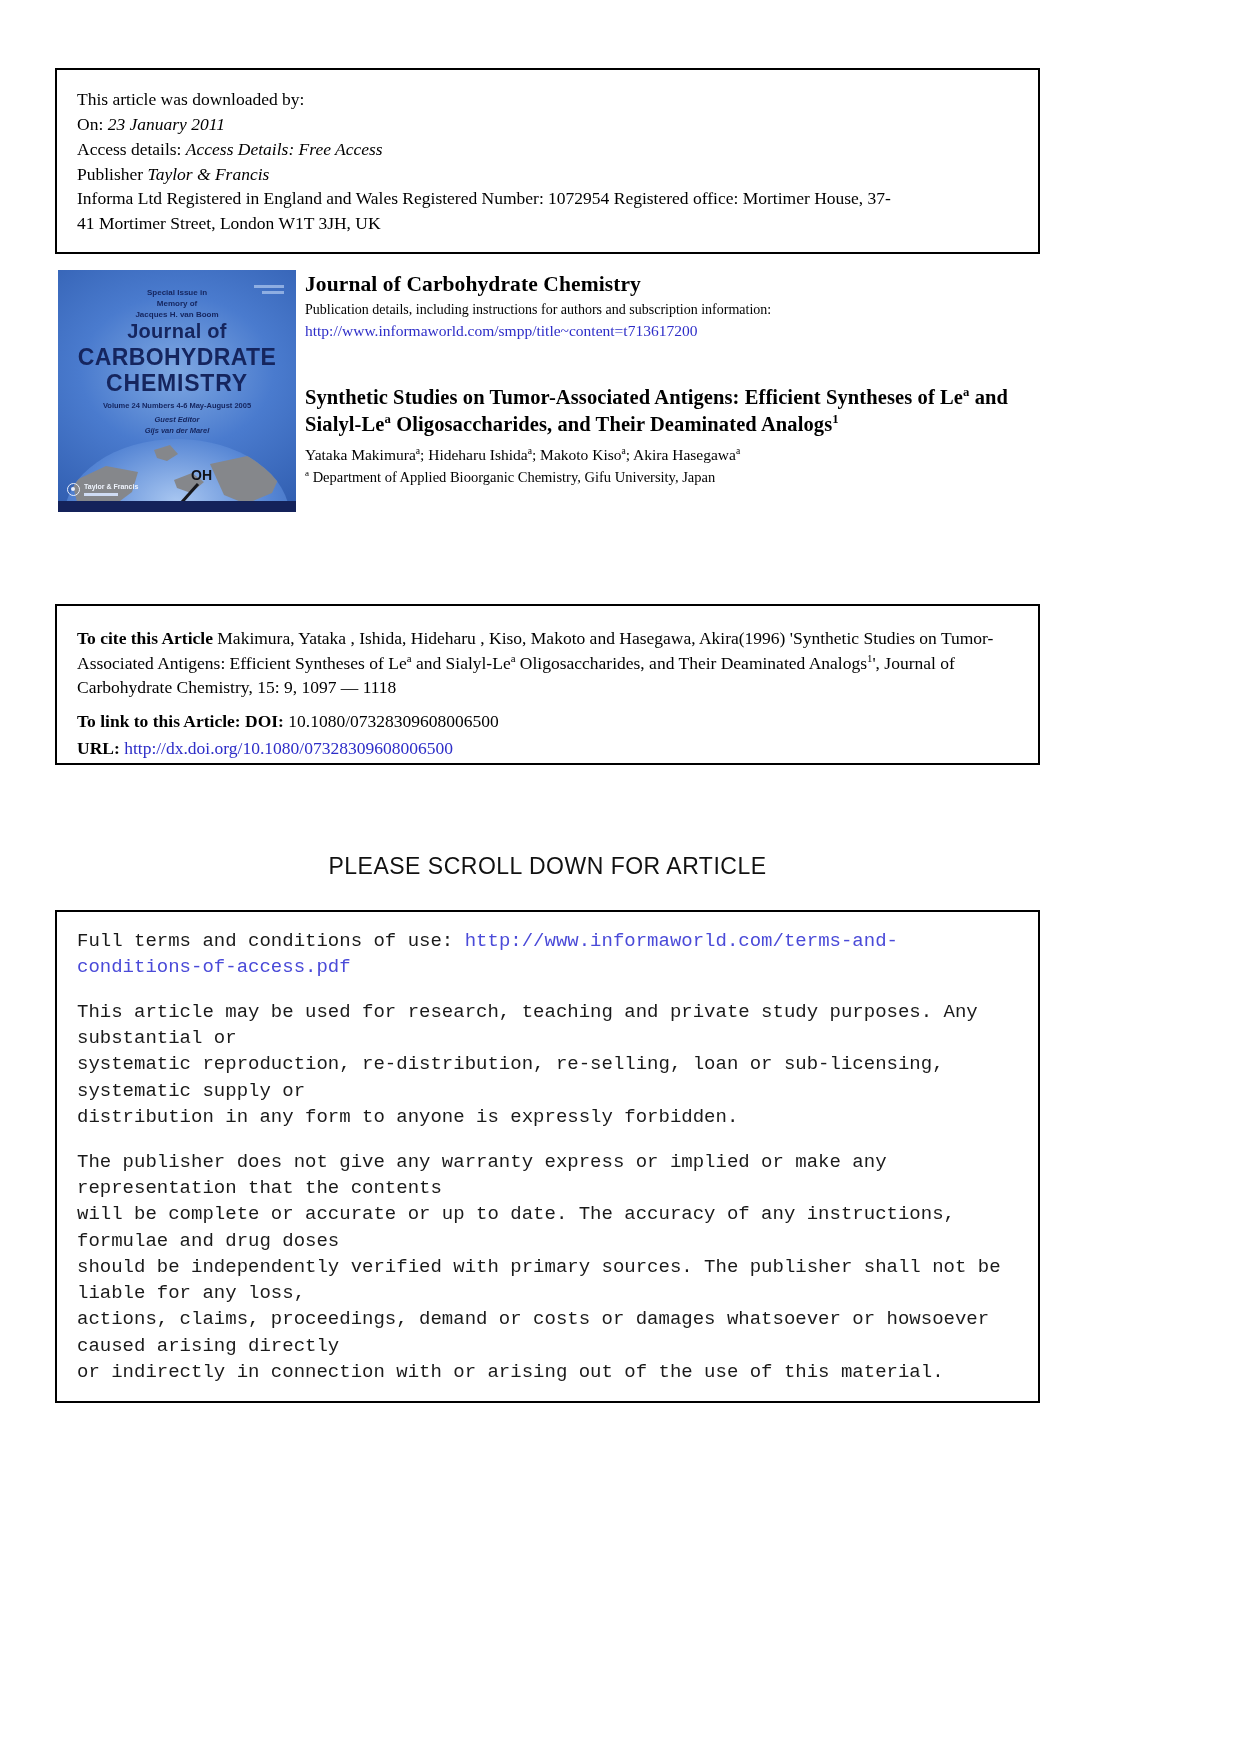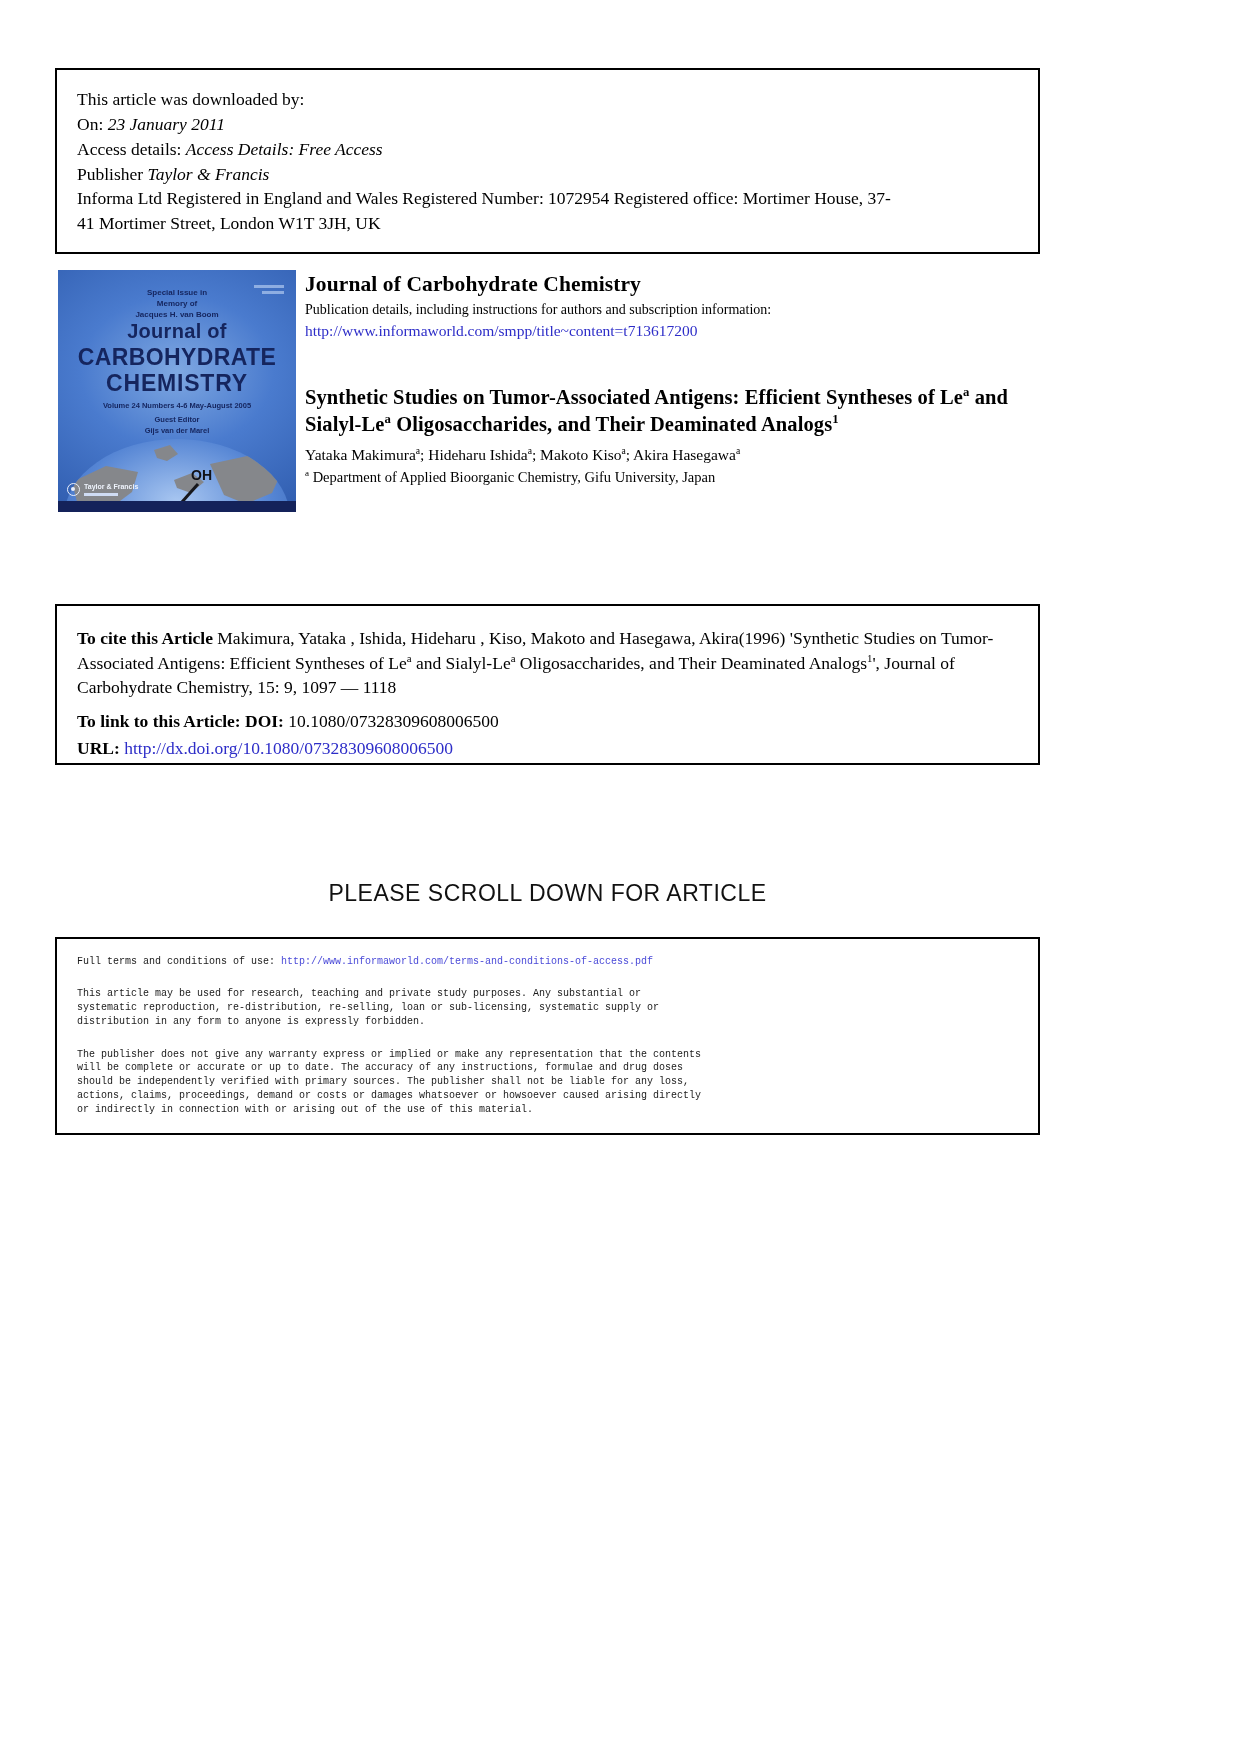--- a/index.html
+++ b/index.html
@@ -25,21 +25,21 @@
     position:relative; width:238px; height:242px; flex:0 0 238px;
     background:radial-gradient(ellipse 90% 70% at 50% 42%, #7fa8e2 0%, #4a7bce 45%, #2f5cae 100%);
     overflow:hidden;
   }
   .cover .cv-txt { position:absolute; width:100%; text-align:center; color:#15255e; font-family:"Liberation Sans",sans-serif; font-weight:bold; }
   .cv-special { top:18px; font-size:8px; line-height:1.35; }
   .cv-jof     { top:50px; font-size:20px; letter-spacing:0.3px; color:#101c45; }
   .cv-carb    { top:74px; font-size:23px; letter-spacing:0.4px; color:#101c45; }
   .cv-chem    { top:100px; font-size:23px; letter-spacing:0.8px; color:#101c45; }
   .cv-vol     { top:131px; font-size:7.5px; }
-  .cv-ge      { top:145px; font-size:7.5px; line-height:1.4; }
+  .cv-ge      { top:145px; font-size:7.5px; line-height:1.4;font-style:italic; }
   .cv-map { position:absolute; left:0; top:166px; width:238px; height:160px; }
   .cv-band { position:absolute; left:0; bottom:0; width:100%; height:11px; background:#14225a; }
   .cv-logo { position:absolute; left:9px; bottom:16px; display:flex; align-items:center; color:#eef3fc; font-family:"Liberation Sans",sans-serif; }
   .cv-logo .ring { width:13px; height:13px; border:1.5px solid #e8eefb; border-radius:50%; margin-right:4px; position:relative; }
   .cv-logo .ring::after { content:""; position:absolute; left:3px; top:3px; width:4px; height:4px; background:#e8eefb; border-radius:50%; }
   .cv-logo .lg-name { font-size:7px; font-weight:bold; line-height:1.2; }
   .cv-logo .lg-sub { width:34px; height:3px; background:#cfdcf4; margin-top:1px; }
   .cv-smudge1,.cv-smudge2 { position:absolute; background:#b9d0f2; opacity:.65; height:3px; }
   .cv-smudge1 { right:12px; top:15px; width:30px; }
   .cv-smudge2 { right:12px; top:21px; width:22px; }
@@ -55,30 +55,30 @@
   .authors { font-size:15.5px; margin-top:7px; }
   .affil { font-size:14.5px; margin-top:5px; }
 
   
   .cite-box { margin-top:92px; padding:20px 20px 2px 20px; font-size:17.5px; line-height:1.4; }
   .cite-line b, .doi-line b, .url-line b { font-weight:bold; }
   .doi-line { margin-top:9px; }
   .url-line { margin-top:3px; }
 
   .scroll-notice {
-    margin-top:115px; text-align:center;
+    margin-top:88px; text-align:center;
     font-family:"Liberation Sans","DejaVu Sans",sans-serif;
     font-size:23px; color:#111; letter-spacing:0.5px;
   }
 
   
   .terms-box {
     margin-top:30px; padding:16px 20px; color:#1a1a1a;
     font-family:"Liberation Mono","DejaVu Sans Mono",monospace;
-    font-size:10px; line-height:1.38;
+    font-size:19px; line-height:1.38;
   }
   .terms-box p { white-space:pre-line; }
   .terms-box .tpara { margin-top:19px; }
 
   svg text { font-family:"Liberation Sans",sans-serif; font-weight:bold; }
 </style>
 </head>
 <body>
 
 <div class="content">

